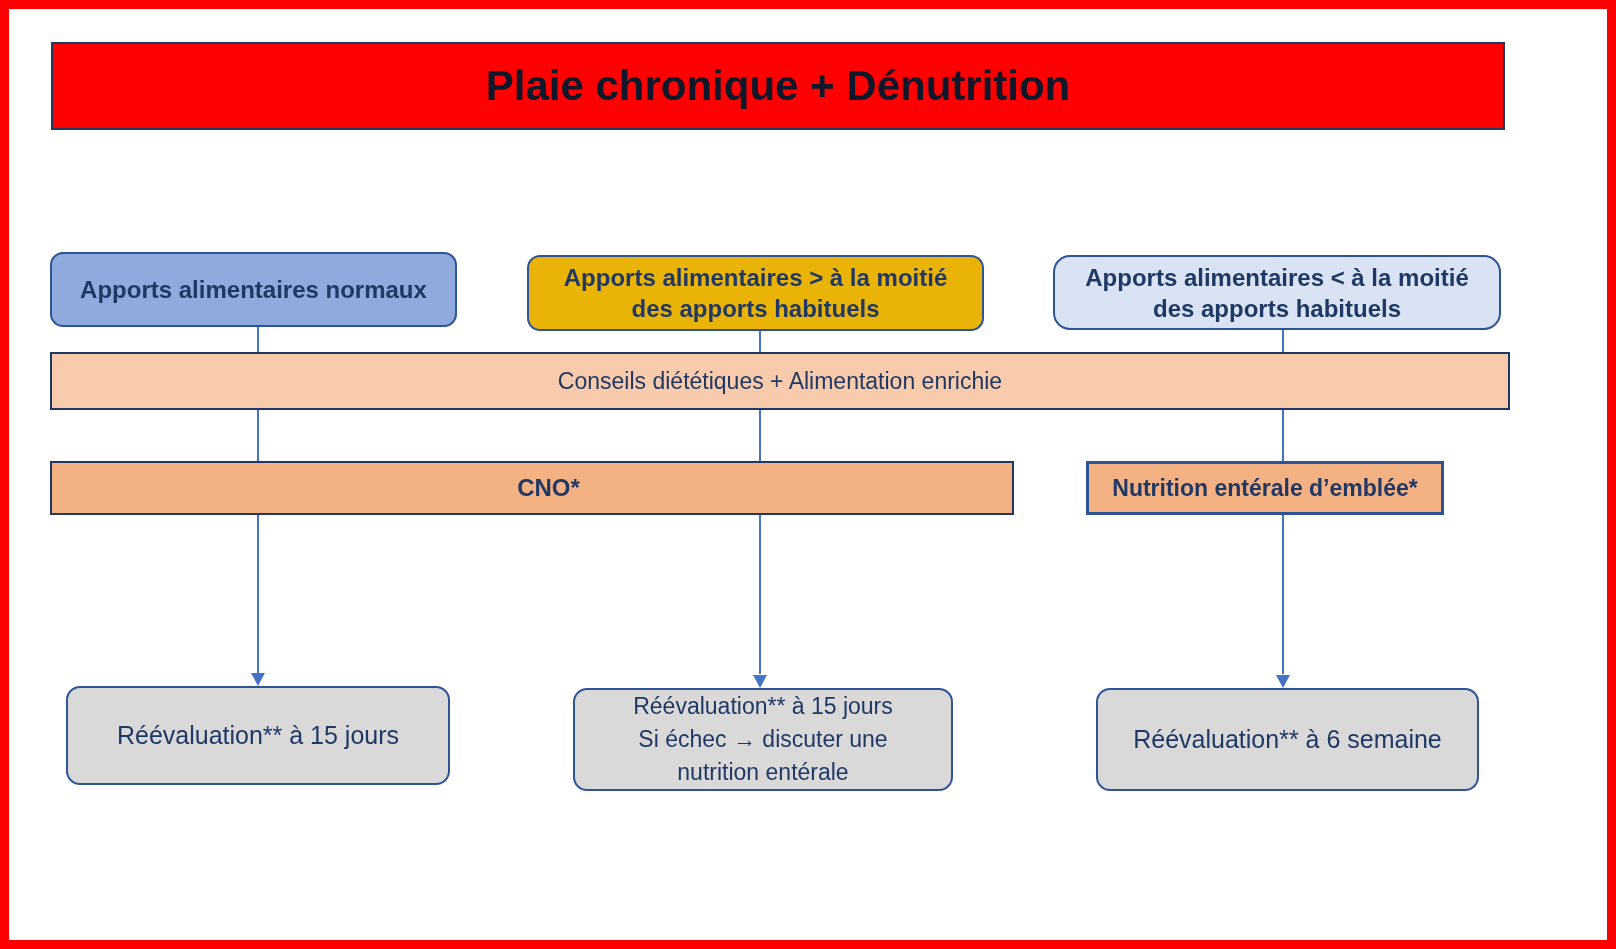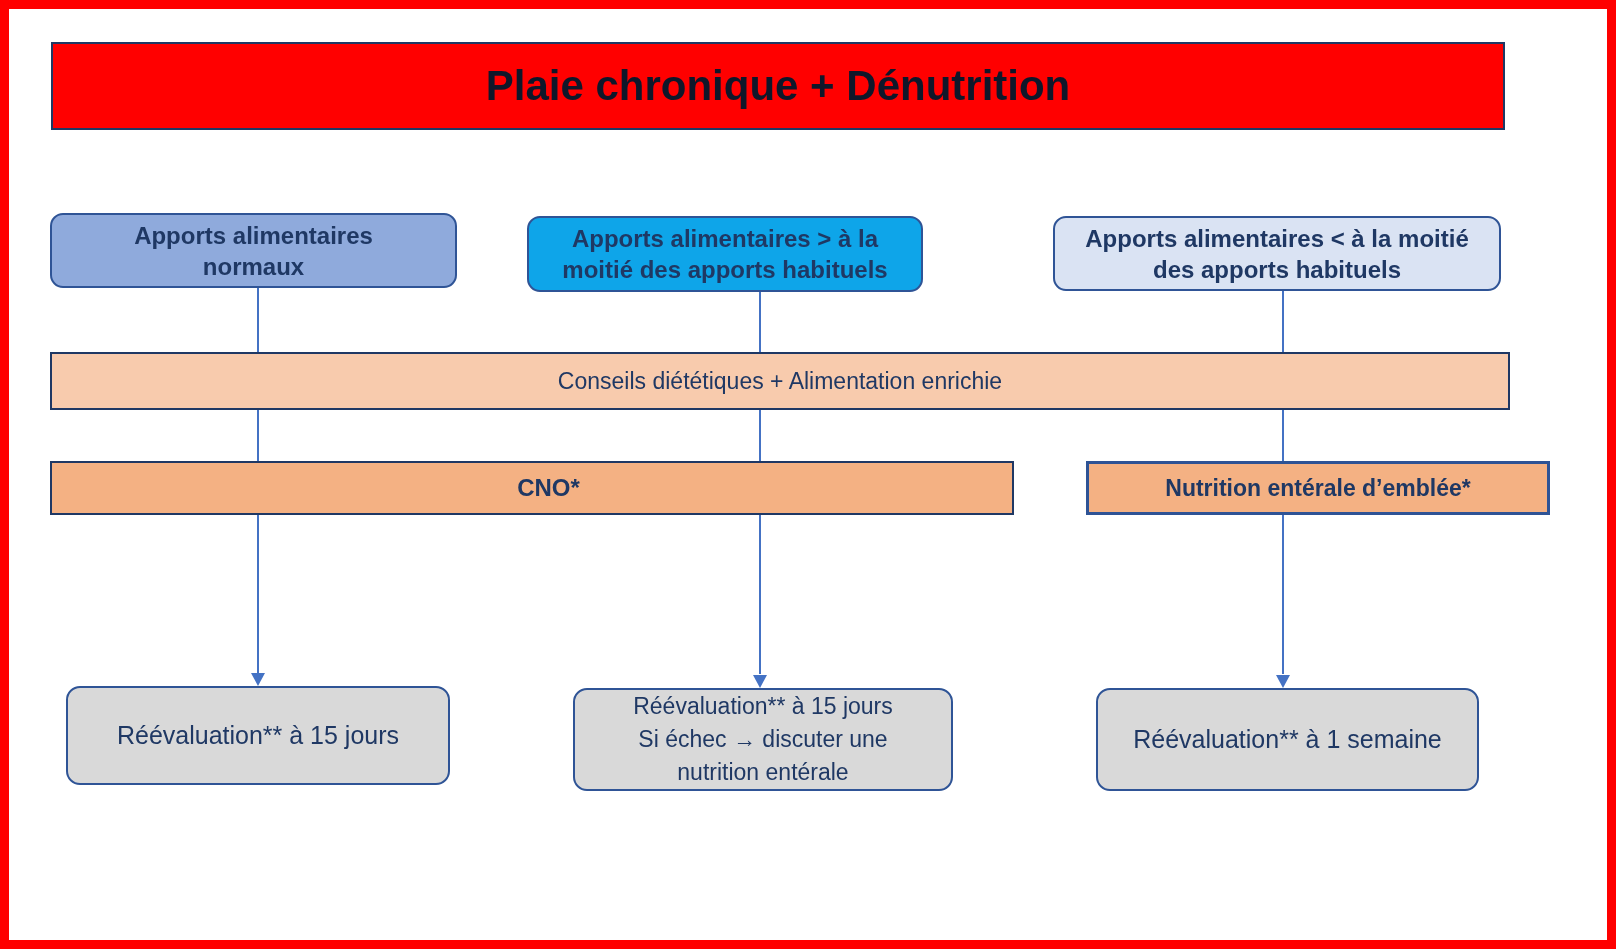--- a/index.html
+++ b/index.html
@@ -41,26 +41,27 @@
     position: absolute;
     box-sizing: border-box;
     border: 2px solid #2F5496;
     border-radius: 13px;
     display: flex; align-items: center; justify-content: center;
     text-align: center;
     color: #1F3864;
     font-size: 24px;
     font-weight: bold;
     line-height: 31px;
-    padding: 0 30px;
+    padding: 0 14px;
     z-index: 10;
+    margin-top: 39px;
   }
   #box-apports-normaux   { left: 50px;  top: 213px; width: 407px; height: 75px; background: #8FAADC; }
-  #box-apports-sup       { left: 527px; top: 216px; width: 396px; height: 76px; background: #0ea5e9; }
-  #box-apports-inf       { left: 1053px; top: 216px; width: 448px; height: 75px; background: #DAE3F3; }
+  #box-apports-sup       { left: 527px; top: 216px; width: 457px; height: 76px; background: #eab308; }
+  #box-apports-inf       { left: 1053px; top: 216px; width: 448px; height: 75px; background: #DAE3F3; border-radius: 17px; }
 
   
   .vline {
     position: absolute;
     width: 2px;
     background: #4472C4;
     z-index: 1;
   }
   #line-1 { left: 257px;  top: 288px; height: 386px; }
   #line-2 { left: 759px;  top: 292px; height: 382px; }
@@ -94,21 +95,21 @@
   }
   #bar-cno {
     left: 50px; top: 461px; width: 964px; height: 54px;
     background: #F4B183;
     border: 2px solid #1F3864;
     font-size: 24px;
     font-weight: bold;
     padding-left: 33px;
   }
   #bar-enterale {
-    left: 1086px; top: 461px; width: 464px; height: 54px;
+    left: 1086px; top: 461px; width: 358px; height: 54px;
     background: #F4B183;
     border: 3px solid #2E5395;
     font-size: 23px;
     font-weight: bold;
   }
 
   
   .outcome-box {
     position: absolute;
     box-sizing: border-box;
@@ -176,17 +177,17 @@
 
   <div class="outcome-box" id="outcome-1">
     <div>Réévaluation** à 15 jours</div>
   </div>
   <div class="outcome-box" id="outcome-2">
     <div>Réévaluation**  à 15 jours</div>
     <div>Si échec → discuter une</div>
     <div>nutrition entérale</div>
   </div>
   <div class="outcome-box" id="outcome-3">
-    <div>Réévaluation** à 1 semaine</div>
+    <div>Réévaluation** à 6 semaine</div>
   </div>
 
 
 </div>
 
 </body></html>

